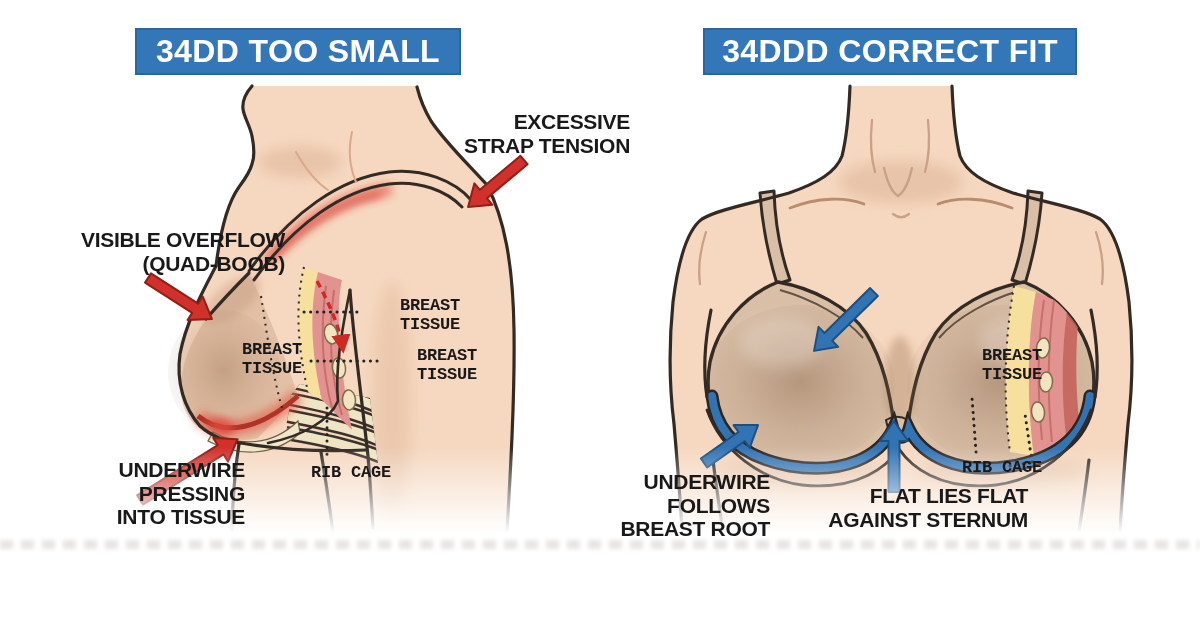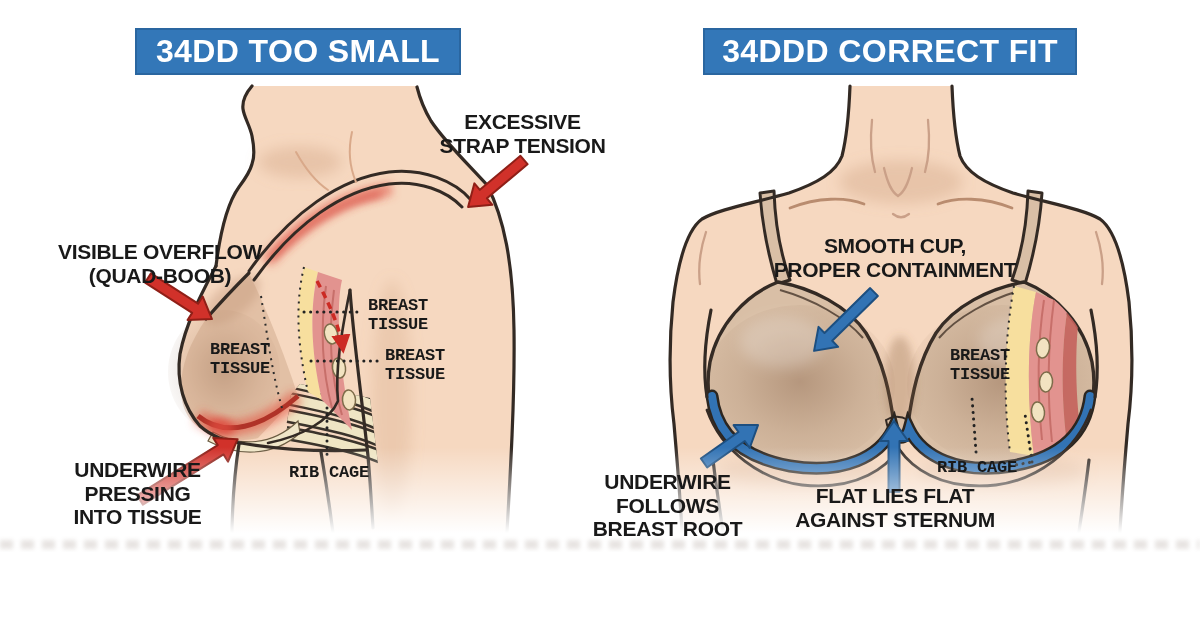--- a/index.html
+++ b/index.html
@@ -15,21 +15,21 @@
         background:linear-gradient(to bottom,rgba(255,255,255,0),#ffffff 82%);pointer-events:none;}
   .bottom-blur{position:absolute;left:0;bottom:3px;width:100%;height:9px;z-index:3;opacity:.35;
         background:repeating-linear-gradient(90deg,rgba(125,104,92,.5) 0 13px,rgba(125,104,92,0) 13px 21px);
         filter:blur(2.2px);}
   .banner{position:absolute;top:28px;height:47px;z-index:4;background:var(--banner-blue);
           border:2px solid var(--banner-border);box-sizing:border-box;color:#fff;
           display:flex;align-items:center;justify-content:center;font-weight:bold;
           font-size:32px;letter-spacing:.4px;white-space:nowrap;}
   .banner.left{left:135px;width:326px;}
   .banner.right{left:703px;width:374px;}
-  .lbl{position:absolute;z-index:4;color:var(--label-black);font-weight:bold;text-align:center;
+  .lbl{position:absolute;z-index:4;color:var(--label-black);font-weight:bold;text-align:right;
        white-space:pre-line;line-height:1.12;letter-spacing:-.3px;font-size:21px;}
   .lbl.small{font-size:17px;letter-spacing:-.2px;font-family:Liberation Mono, monospace;}
 </style>
 </head>
 <body>
 
 <div class="stage">
 
   <svg width="1200" height="630" viewBox="0 0 1200 630">
     <defs>
@@ -226,37 +226,35 @@
       </g>
     </g>
   </svg>
 
   <div class="fade"></div>
   <div class="bottom-blur"></div>
 
   <div class="banner left">34DD TOO SMALL</div>
   <div class="banner right">34DDD CORRECT FIT</div>
 
-  <div class="lbl" style="left:35px;top:240px;width:250px;">VISIBLE OVERFLOW
+  <div class="lbl" style="left:35px;top:228px;width:250px;">VISIBLE OVERFLOW
 (QUAD-BOOB)</div>
   <div class="lbl" style="left:415px;top:110px;width:215px;">EXCESSIVE
 STRAP TENSION</div>
   <div class="lbl small" style="left:178px;top:340px;width:124px;">BREAST
 TISSUE</div>
   <div class="lbl small" style="left:336px;top:296px;width:124px;">BREAST
 TISSUE</div>
   <div class="lbl small" style="left:353px;top:346px;width:124px;">BREAST
 TISSUE</div>
   <div class="lbl" style="left:30px;top:458px;width:215px;">UNDERWIRE
 PRESSING
 INTO TISSUE</div>
   <div class="lbl small" style="left:267px;top:463px;width:124px;">RIB CAGE</div>
 
-  <div class="lbl" style="left:745px;top:234px;width:300px;">SMOOTH CUP,
-PROPER CONTAINMENT</div>
   <div class="lbl small" style="left:918px;top:346px;width:124px;">BREAST
 TISSUE</div>
   <div class="lbl" style="left:565px;top:470px;width:205px;">UNDERWIRE
 FOLLOWS
 BREAST ROOT</div>
   <div class="lbl" style="left:762px;top:484px;width:266px;">FLAT LIES FLAT
 AGAINST STERNUM</div>
   <div class="lbl small" style="left:912px;top:458px;width:130px;">RIB CAGE</div>
 </div>
 

